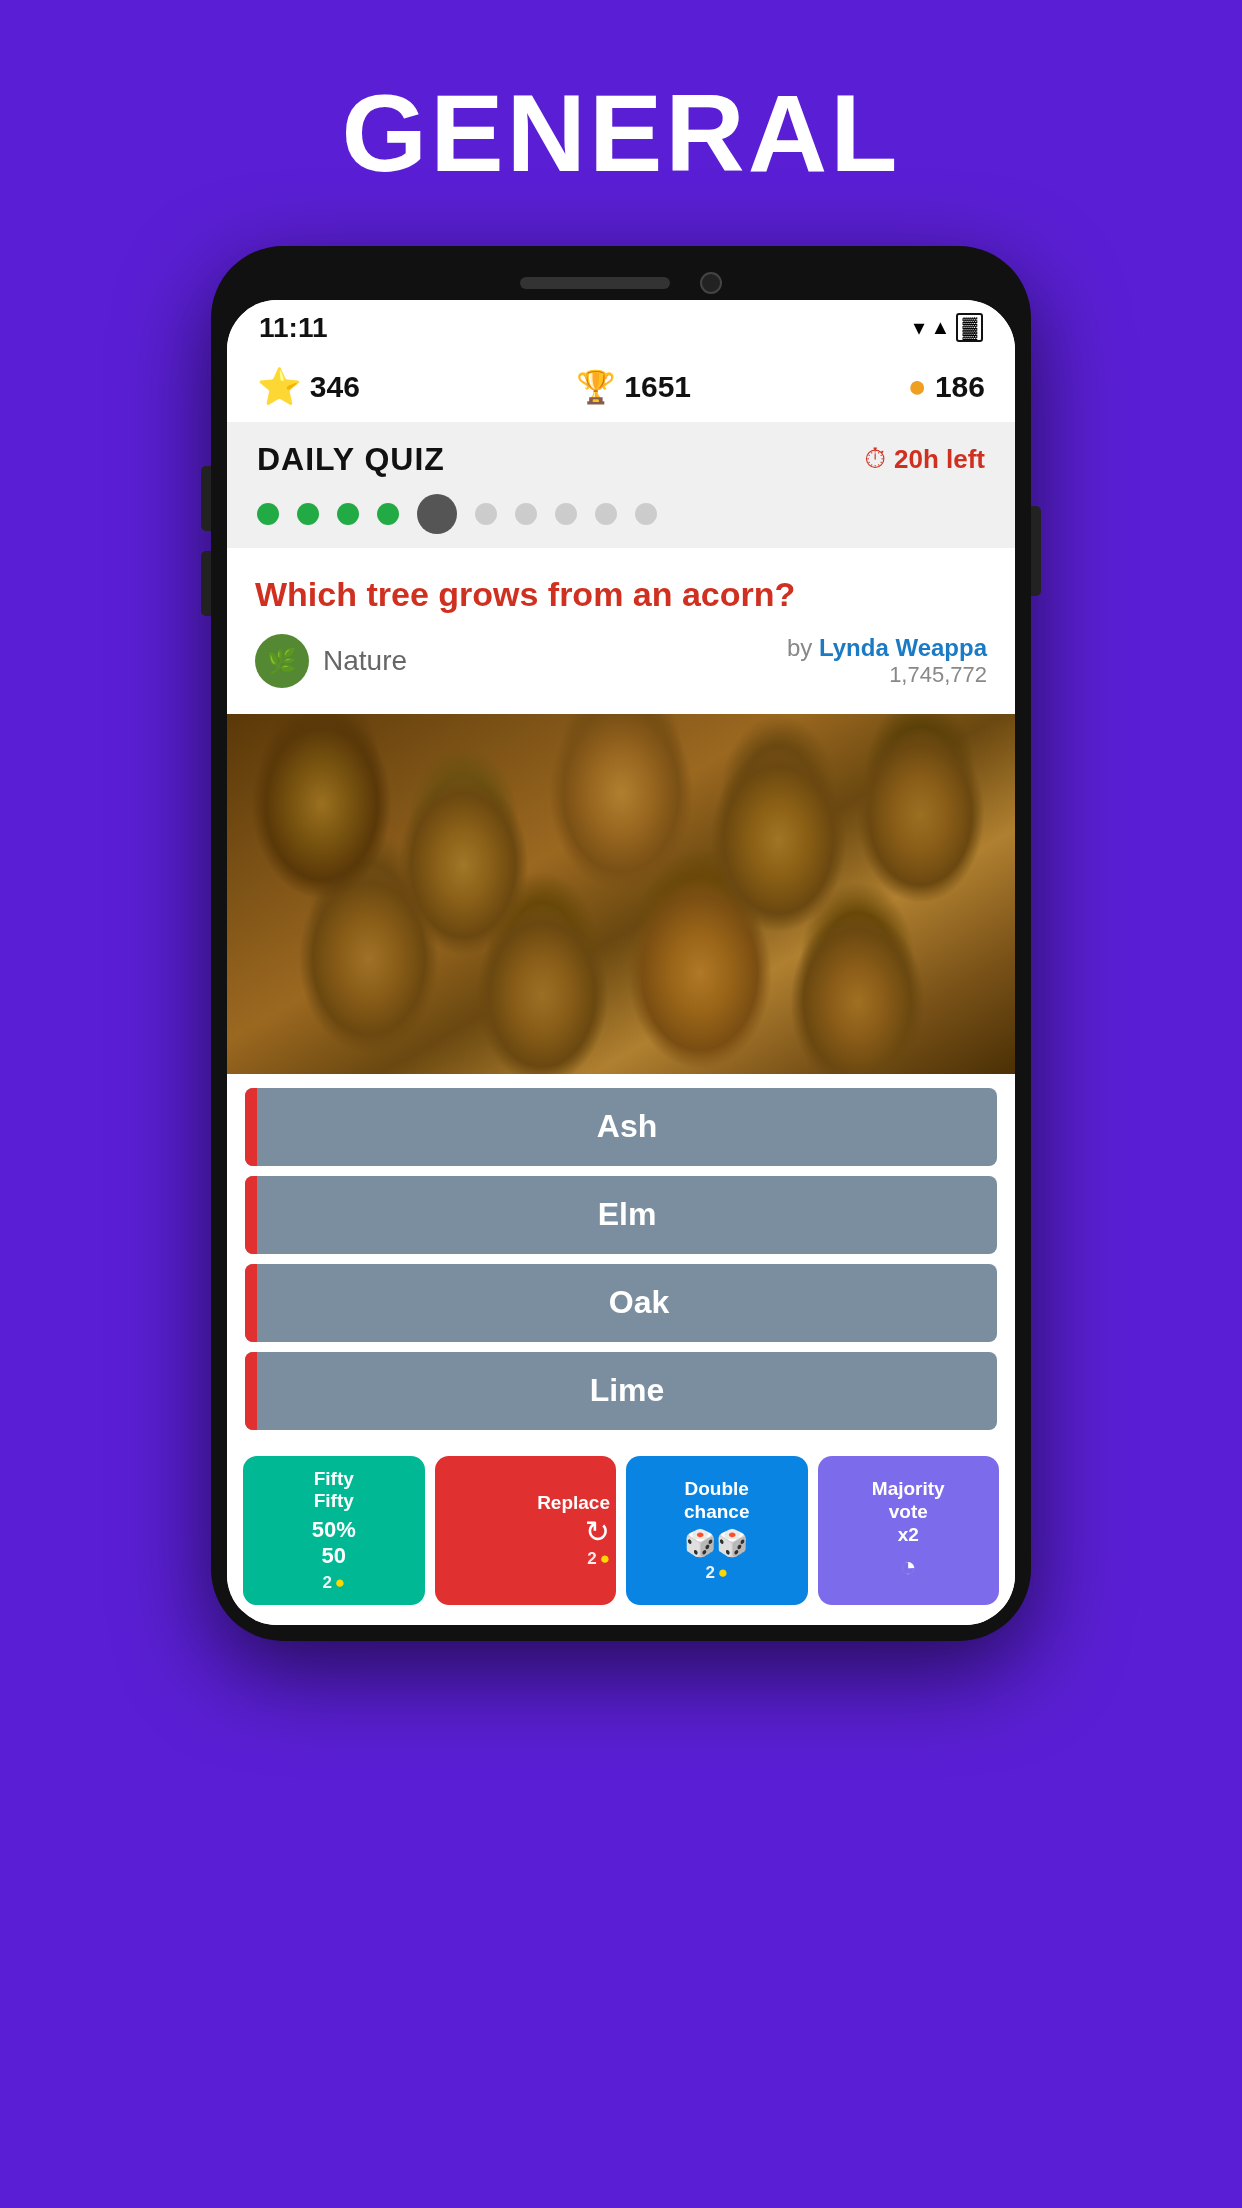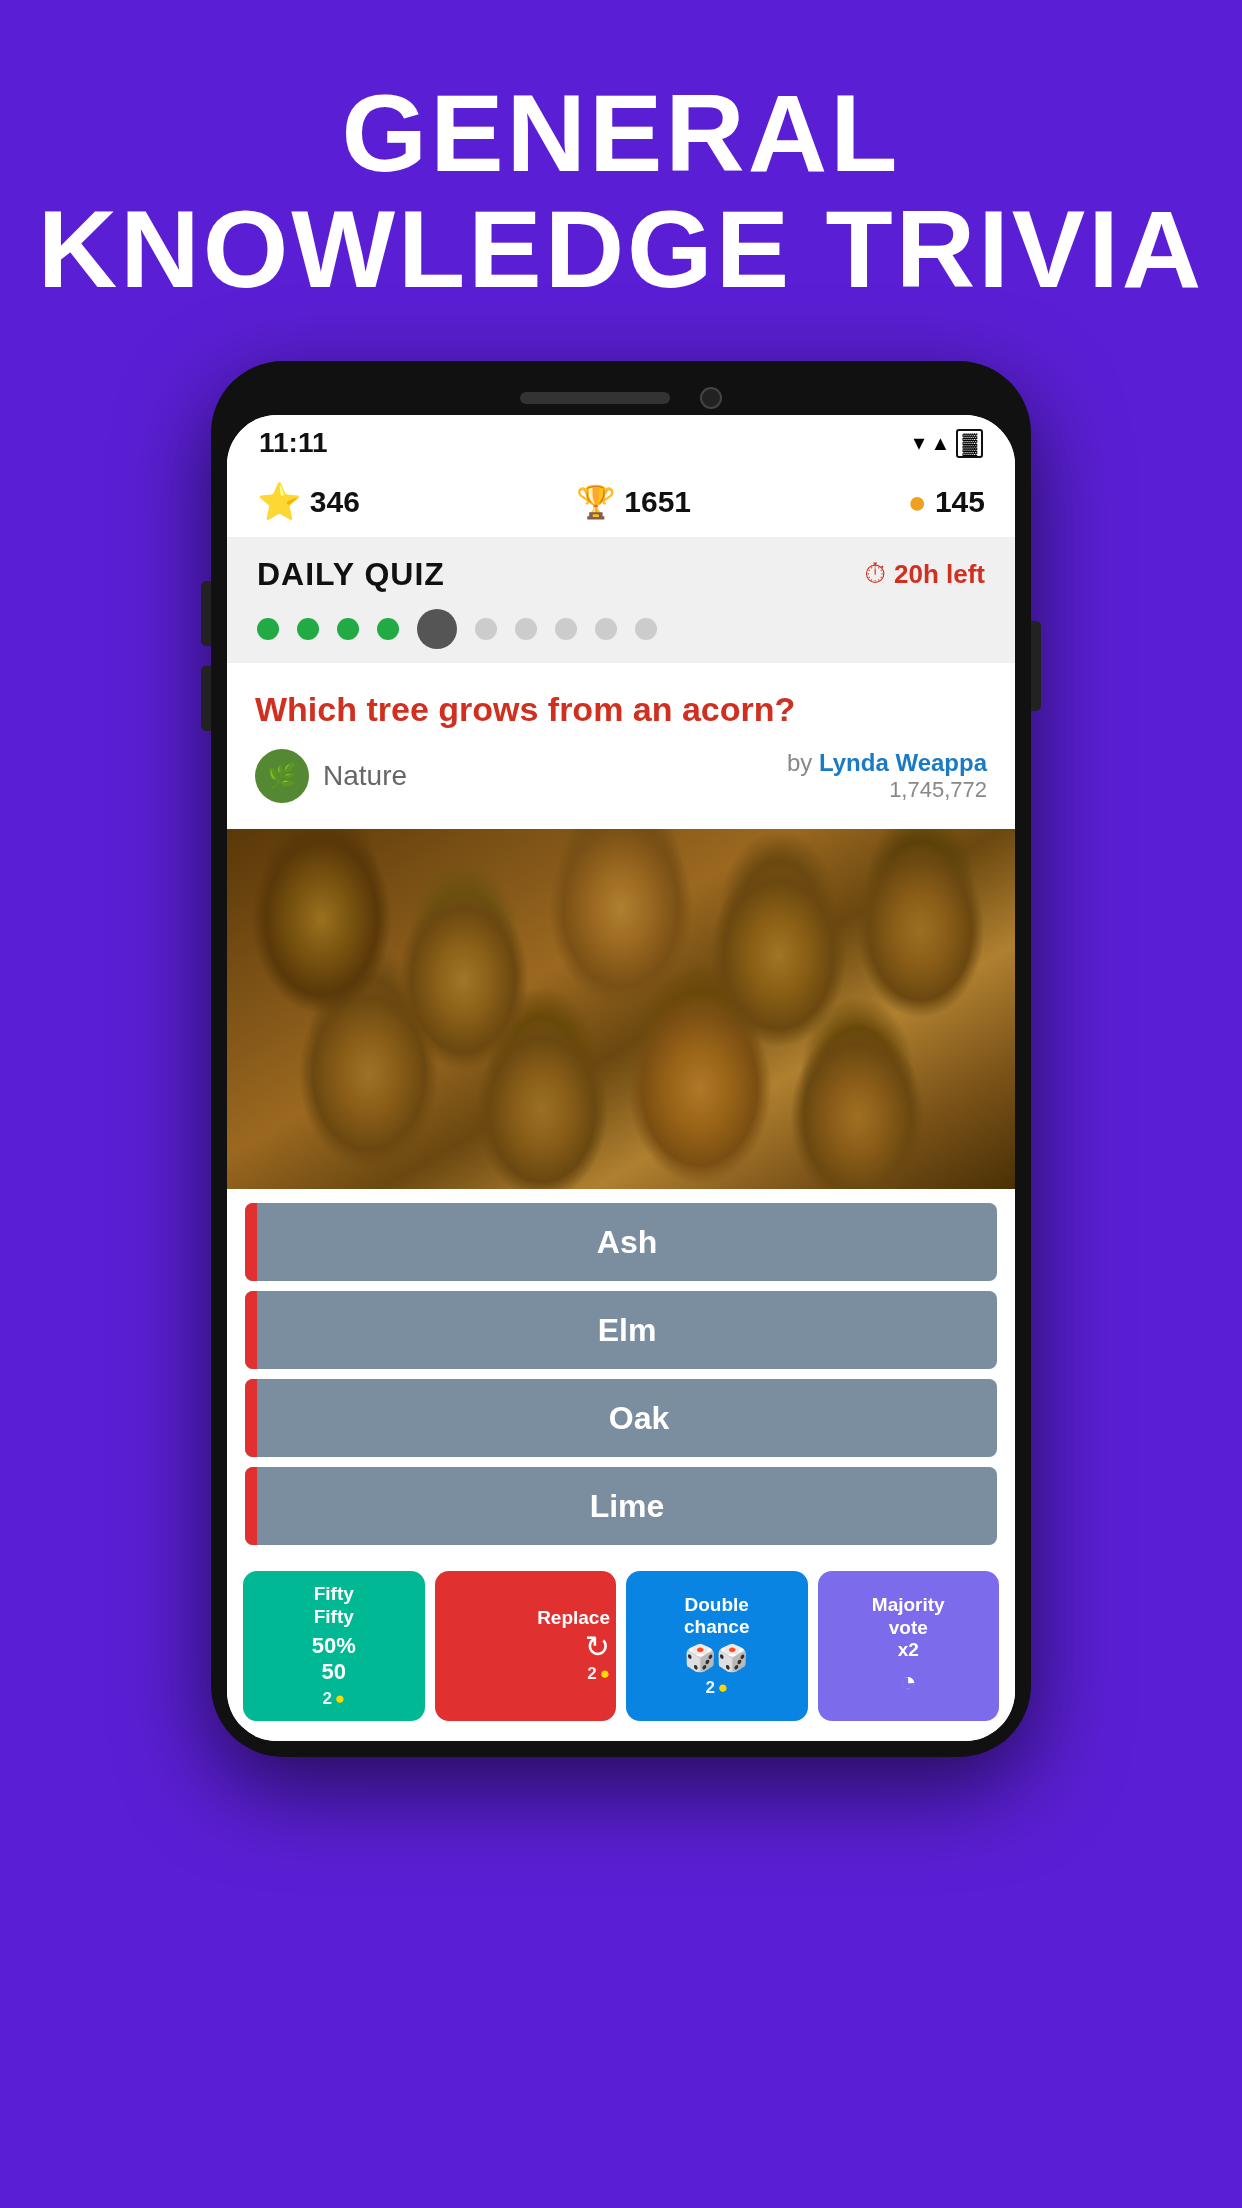--- a/index.html
+++ b/index.html
@@ -16,21 +16,20 @@
     }
 
   </style>
 </head>
 <body>
 
 <div style="width:1242px;height:1960px;background:#5a1fd4;position:relative;display:flex;flex-direction:column;align-items:center;">
 
   <h1 style="color:white;font-size:110px;font-weight:900;text-align:center;line-height:1.05;margin-top:75px;text-transform:uppercase;letter-spacing:3px;font-family:Arial Black,Arial,sans-serif;">
     <span>GENERAL</span><br>
-    <span>KNOWLEDGE TRIVIA</span>
   </h1>
 
   <div style="margin-top:55px;width:820px;background:#111;border-radius:72px;padding:16px;box-shadow:0 30px 90px rgba(0,0,0,0.6);position:relative;">
 
     <div style="position:absolute;right:-10px;top:260px;width:10px;height:90px;background:#222;border-radius:0 5px 5px 0;"></div>
     <div style="position:absolute;left:-10px;top:220px;width:10px;height:65px;background:#222;border-radius:5px 0 0 5px;"></div>
     <div style="position:absolute;left:-10px;top:305px;width:10px;height:65px;background:#222;border-radius:5px 0 0 5px;"></div>
 
     <div style="display:flex;justify-content:center;align-items:center;padding:10px 0 6px;gap:20px;">
       <div style="width:150px;height:12px;background:#333;border-radius:6px;"></div>
@@ -52,21 +51,21 @@
         <div style="display:flex;align-items:center;gap:8px;">
           <span style="font-size:36px;">⭐</span>
           <span style="font-size:30px;font-weight:700;color:#111;">346</span>
         </div>
         <div style="display:flex;align-items:center;gap:8px;">
           <span style="font-size:32px;">🏆</span>
           <span style="font-size:30px;font-weight:700;color:#111;">1651</span>
         </div>
         <div style="display:flex;align-items:center;gap:8px;">
           <span style="font-size:32px;color:#f0a020;">●</span>
-          <span style="font-size:30px;font-weight:700;color:#111;">145</span>
+          <span style="font-size:30px;font-weight:700;color:#111;">186</span>
         </div>
       </div>
 
       <div style="background:#f0f0f0;padding:18px 30px 14px;">
         <div style="display:flex;justify-content:space-between;align-items:center;margin-bottom:16px;">
           <span style="font-size:32px;font-weight:900;color:#111;font-family:Arial Black,Arial,sans-serif;letter-spacing:1px;">DAILY QUIZ</span>
           <div style="display:flex;align-items:center;gap:8px;color:#d03020;">
             <span style="font-size:28px;">⏱</span>
             <span style="font-size:26px;font-weight:700;color:#d03020;">20h left</span>
           </div>

